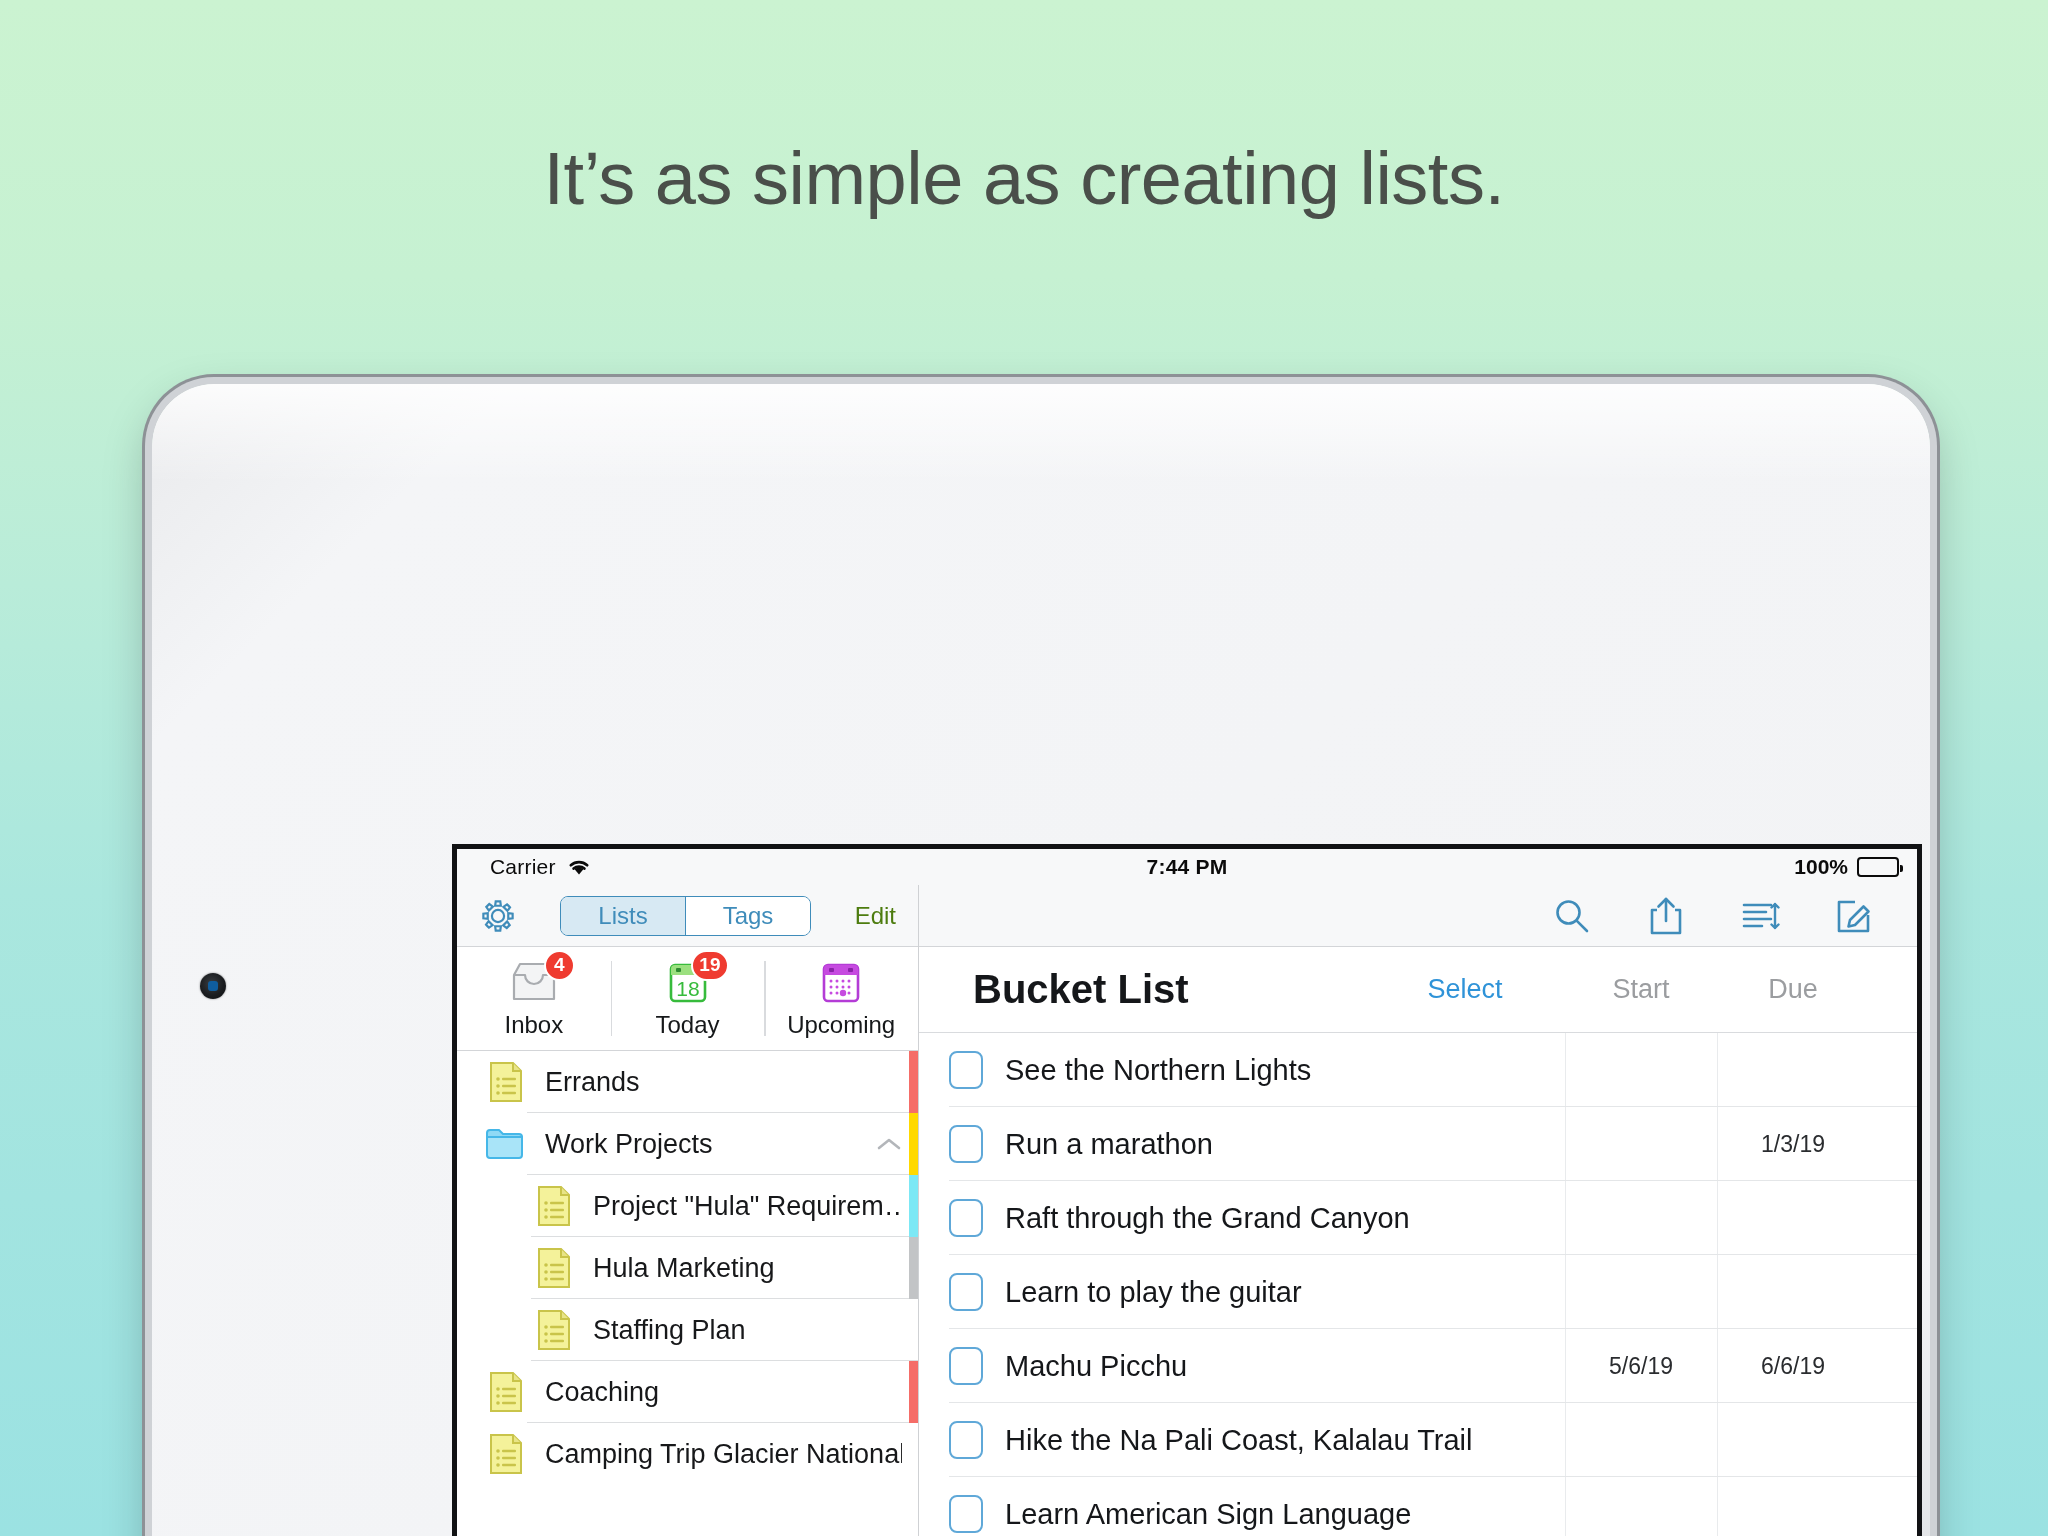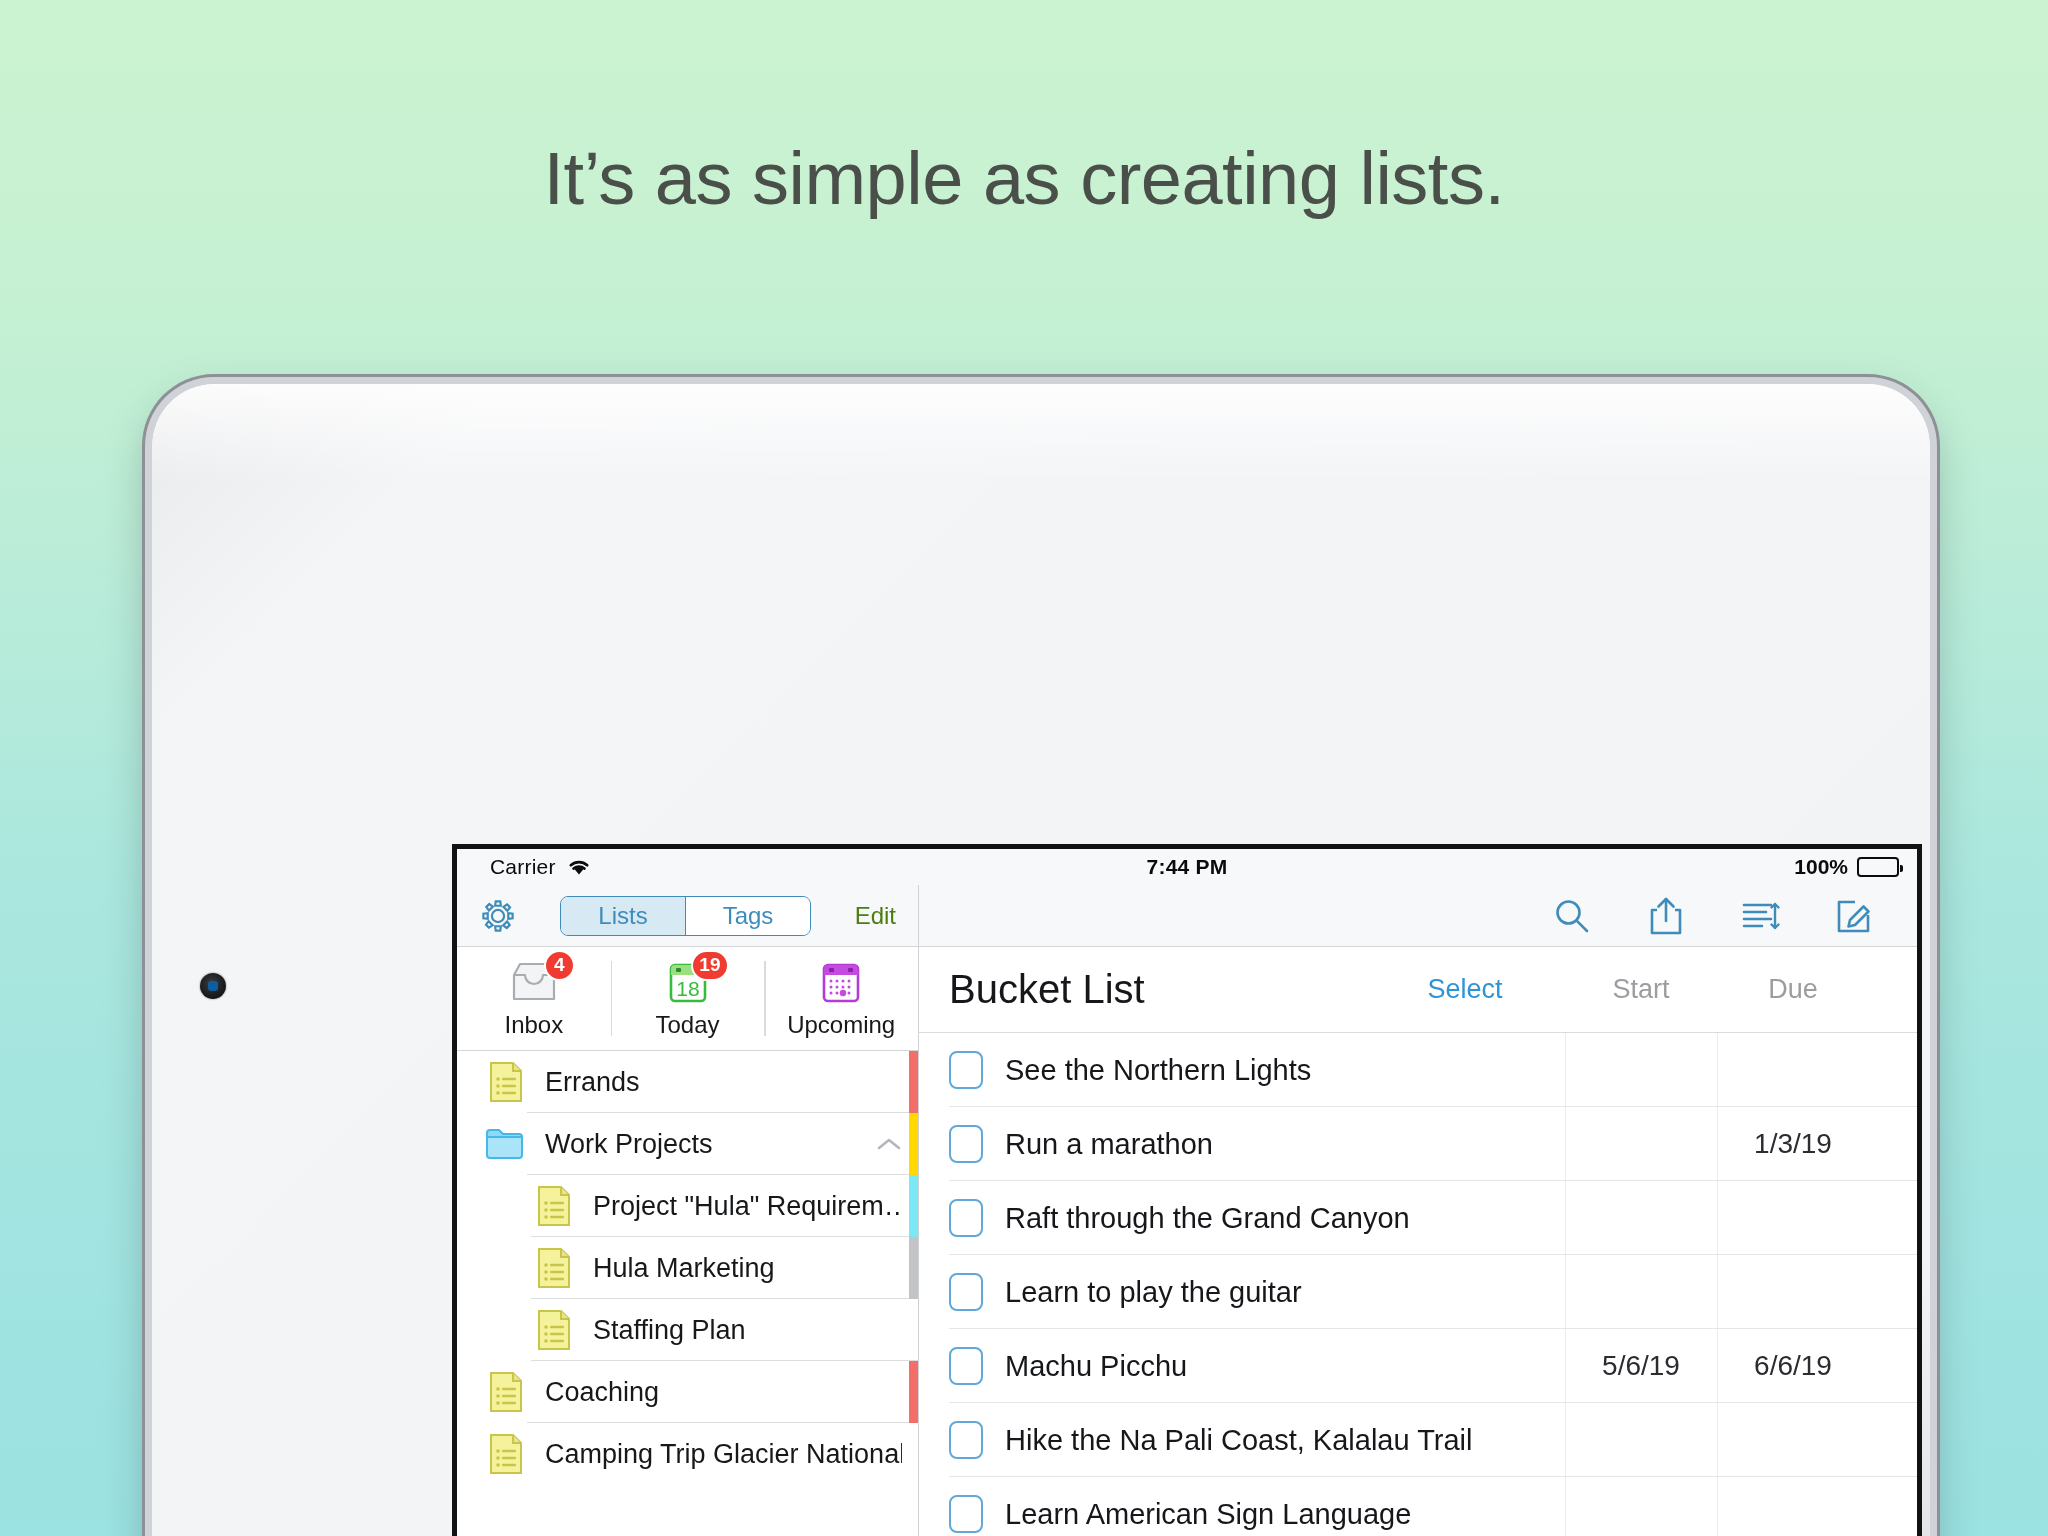--- a/index.html
+++ b/index.html
@@ -233,21 +233,21 @@
   }
   .ct-icon { width:42px; height:42px; display:block; }
 
   .content-head {
     height: 86px;
     display:flex; align-items:center;
     padding-left: 30px;
     border-bottom:1.5px solid #d9dbde;
     position:relative;
   }
-  .doc-title { font-size:40px; color:#15171a; font-weight:400; }
+  .doc-title { font-size:40px; color:#15171a; font-weight:700;margin-left:24px; }
   .head-actions { margin-left:auto; display:flex; align-items:center; }
   .hd-select { font-size:27px; color:#2f93d8; width: 200px; text-align:center; }
   .hd-col { font-size:27px; color:#9b9da0; width:152px; text-align:center; }
 
   .task-list { flex:1; overflow:hidden; position:relative; }
   .task-row {
     height: 74px;
     display:flex; align-items:center;
     position:relative;
     padding-left:30px;
@@ -258,21 +258,21 @@
   }
   .checkbox {
     width:34px; height:38px;
     border:2.4px solid #5fa8d8;
     border-radius:8px;
     flex:0 0 auto;
   }
   .task-title { font-size:29px; color:#15171a; margin-left:22px; white-space:nowrap; }
   .task-dates { margin-left:auto; display:flex; align-items:center; }
   .td-cell {
-    width:152px; text-align:center; font-size:28px; color:#2a2c2f;
+    width:152px; text-align:center; font-size:23px; color:#2a2c2f;
     position:relative; height:74px; display:flex; align-items:center; justify-content:center;
   }
   .td-cell::before {
     content:""; position:absolute; left:0; top:0; bottom:0; width:1px;
     background:#e9ebed;
   }
   .td-spacer { width: 48px; }
 
 </style>
 </head>

